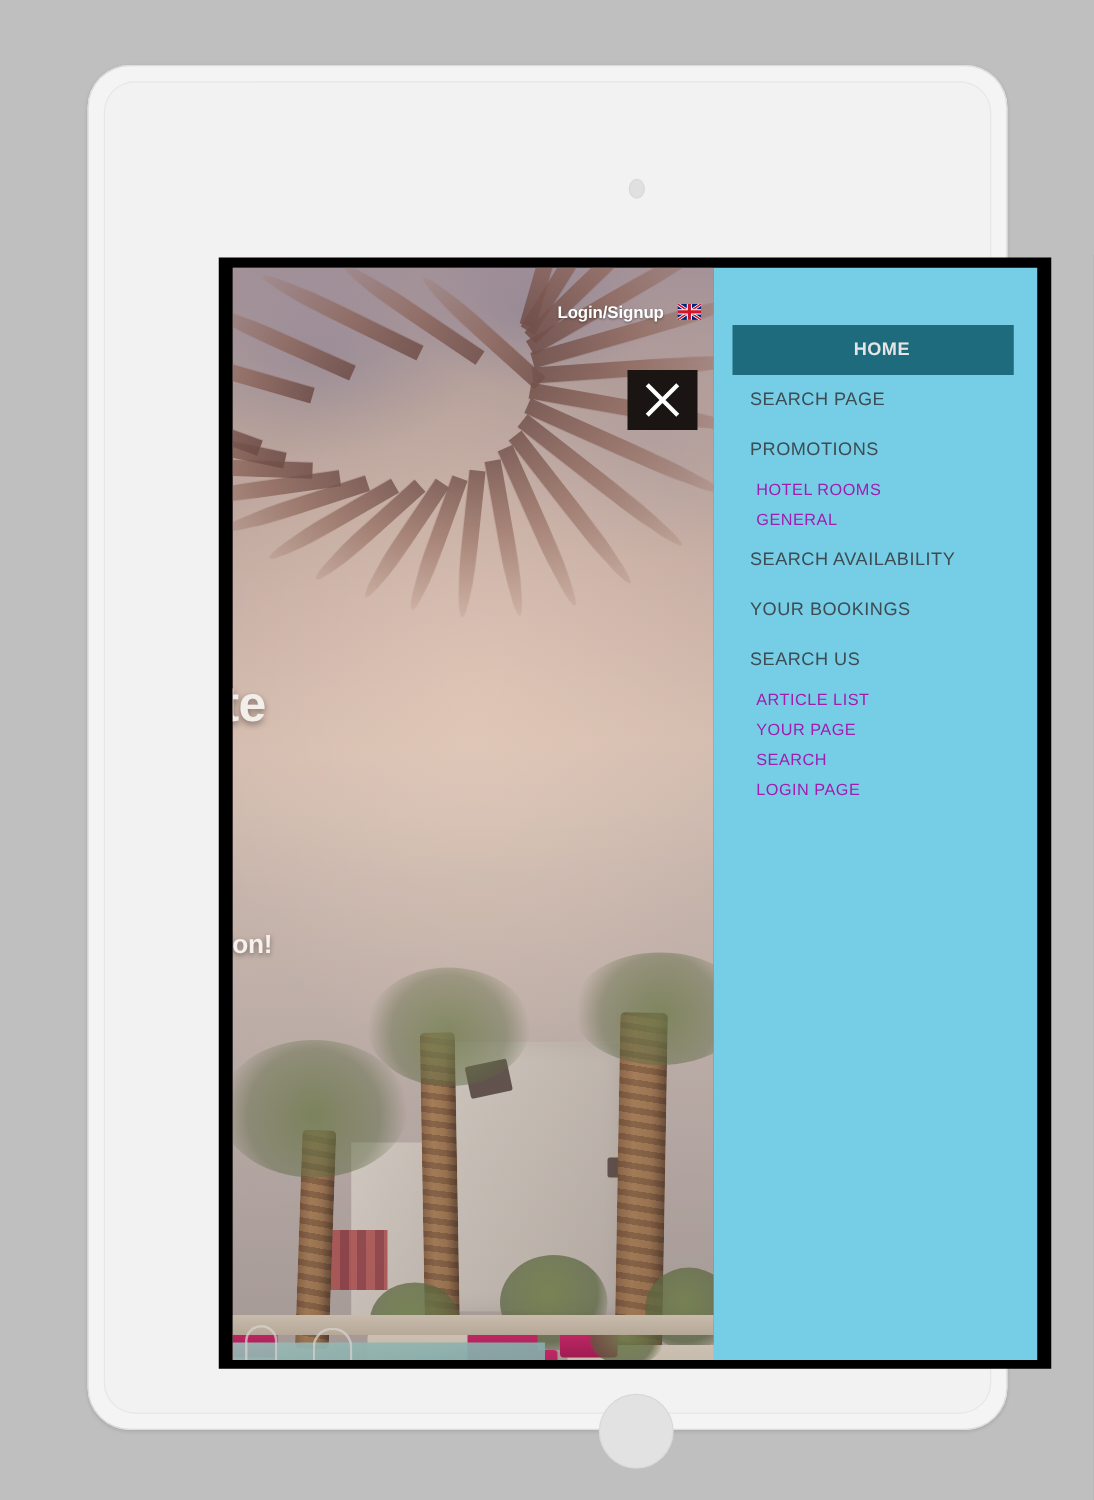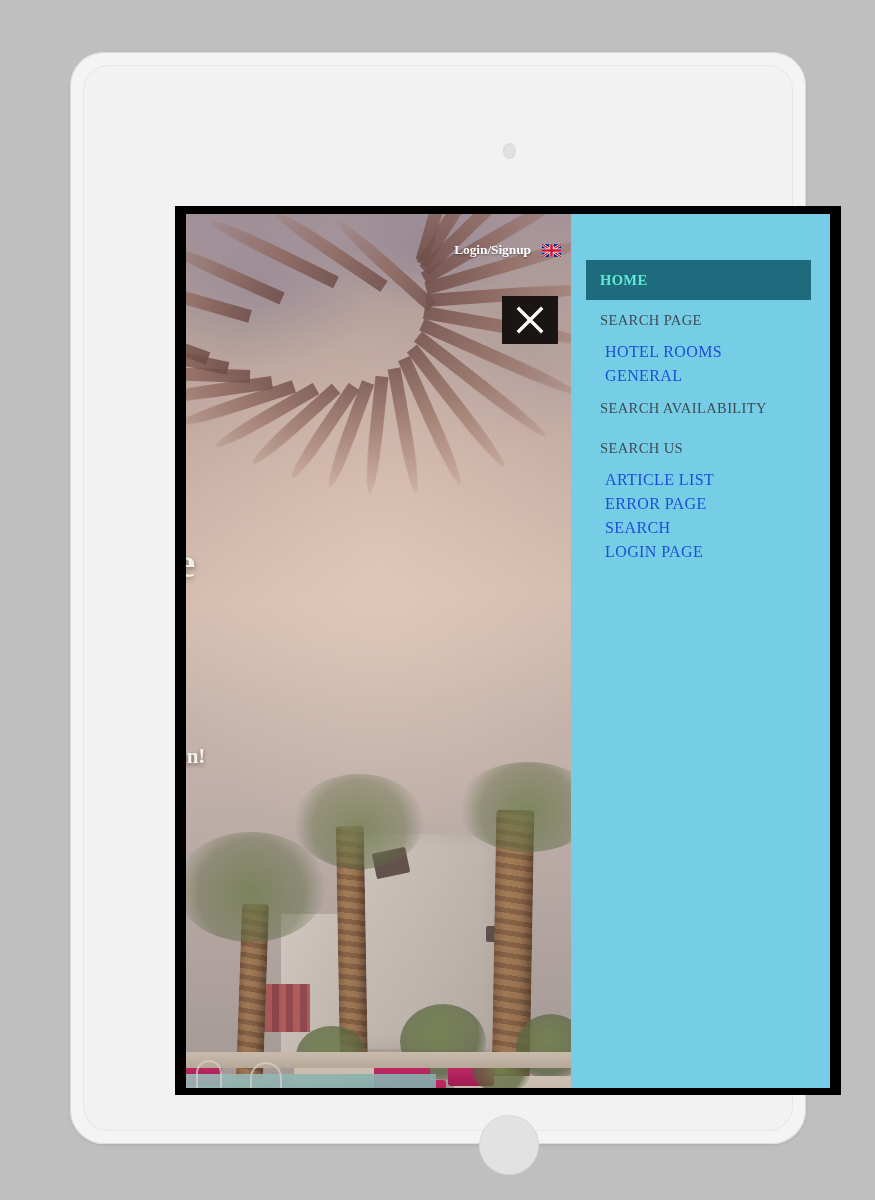--- a/index.html
+++ b/index.html
@@ -24,21 +24,20 @@
   
   #tablet {
     position: absolute;
     left: 70px;
     top: 52px;
     width: 736px;
     height: 1092px;
     background: #f4f4f4;
     border-radius: 34px;
     box-shadow: 0 0 0 1px #dcdcdc inset, 0 1px 3px rgba(0,0,0,0.10);
-    font-family: Liberation Serif, serif;
   }
   #tablet-inner-bevel {
     position: absolute;
     left: 14px; top: 14px;
     width: 708px; height: 1064px;
     border-radius: 24px;
     background: #f2f2f2;
     box-shadow: 0 0 0 1px #e6e6e6;
   }
   
@@ -295,31 +294,32 @@
     font-size: 14.5px;
     letter-spacing: 0.4px;
     padding: 0 0 0 29px;
     height: 40px;
     line-height: 40px;
     cursor: pointer;
     white-space: nowrap;
   }
   .menu-item.active {
     background: #1e6b7e;
-    color: #5eead4;
+    color: #e5e5e5;
     font-weight: bold;
     margin: 0 19px 0 15px;
     padding-left: 14px;
     height: 40px;
     line-height: 40px;
+    text-align: center;
   }
   .sub-item {
     display: block;
-    color: #1d4ed8;
-    font-size: 16px;
+    color: #a21caf;
+    font-size: 13px;
     letter-spacing: 0.4px;
     padding-left: 34px;
     height: 24px;
     line-height: 24px;
     cursor: pointer;
     white-space: nowrap;
   }
 </style>
 </head>
 <body>
@@ -424,26 +424,28 @@
             <div id="hero-title">ebsite</div>
             <div id="hero-subtitle">description!</div>
           </div>
 
         </div>
 
         <nav id="sidebar">
 
         <div class="menu-item active">HOME</div>
             <div class="menu-item">SEARCH PAGE</div>
+            <div class="menu-item">PROMOTIONS</div>
             <div class="sub-item">HOTEL ROOMS</div>
             <div class="sub-item">GENERAL</div>
             <div class="menu-item">SEARCH AVAILABILITY</div>
+            <div class="menu-item">YOUR BOOKINGS</div>
             <div class="menu-item">SEARCH US</div>
             <div class="sub-item">ARTICLE LIST</div>
-            <div class="sub-item">ERROR PAGE</div>
+            <div class="sub-item">YOUR PAGE</div>
             <div class="sub-item">SEARCH</div>
             <div class="sub-item">LOGIN PAGE</div>
           </nav>
 
       </div>
     </div>
   </div>
 </div>
 
 </body></html>

